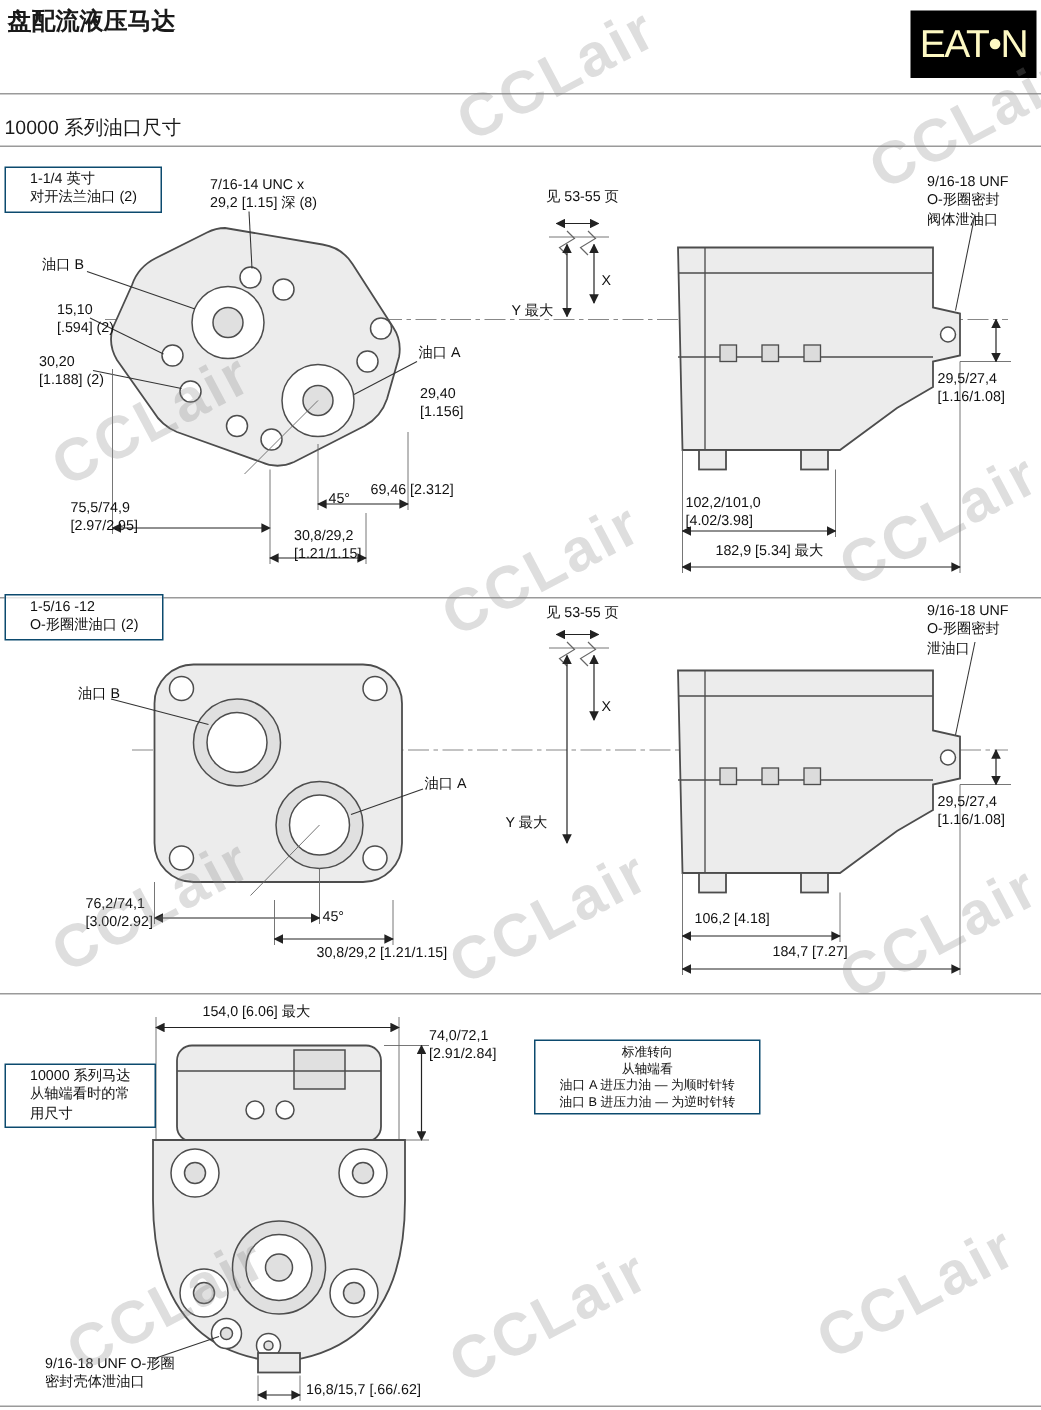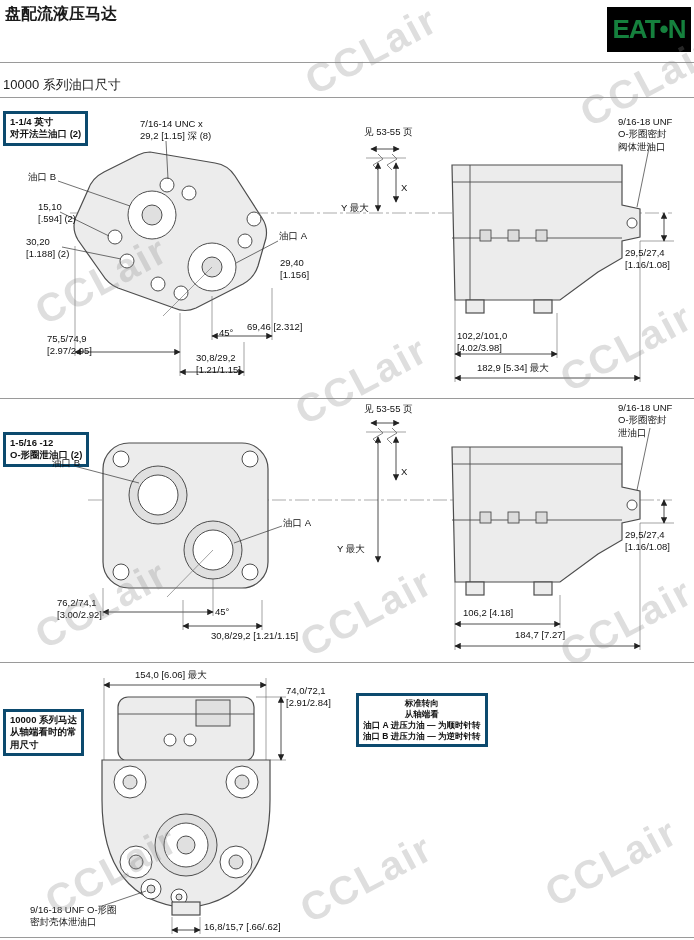--- a/index.html
+++ b/index.html
@@ -5,29 +5,29 @@
   html,body { margin:0; padding:0; }
   body {
     width:694px; height:940px; position:relative; background:#fff;
     font-family:"Liberation Sans","DejaVu Sans",sans-serif;
     overflow:hidden; color:#1a1a1a;
   }
   .title { position:absolute; left:5px; top:4px; font-size:16px; font-weight:bold; }
   .sect-title { position:absolute; left:3px; top:76px; font-size:13px; }
   .logo {
     position:absolute; left:607px; top:7px; width:84px; height:45px;
-    background:#000; color:#15803d; display:flex; align-items:center; justify-content:center;
-    font-weight:bold; font-size:26px; letter-spacing:-1px;
+    background:#000; color:#fef9c3; display:flex; align-items:center; justify-content:center;
+    font-weight:normal; font-size:26px; letter-spacing:-1px;
   }
   .rule { position:absolute; left:0; width:694px; height:1px; background:#9a9a9a; }
   .lbl {
     position:absolute; font-size:9.5px; line-height:1.3; white-space:pre-line;
     color:#111; z-index:3;
   }
-  .box { border:3px solid #0c4a6e; padding:2px 4px; background:rgba(255,255,255,.75);font-weight:bold; }
+  .box { border:1px solid #0c4a6e; padding:2px 16px; background:rgba(255,255,255,.75); }
   .small { font-size:8.5px;text-align:center; }
   .wm {
     position:absolute; font-size:40px; font-weight:bold; letter-spacing:2px;
     color:#8a8a8a; opacity:.28; transform:rotate(-28deg); z-index:6;
     pointer-events:none;
   }
   svg { position:absolute; left:0; top:0; z-index:1; }
   .cl { stroke:#888; stroke-width:.7; stroke-dasharray:14 3 3 3; fill:none; }
   .fill { fill:#ececec; stroke:#4d4d4d; stroke-width:1.2; }
   .fill2 { fill:#e0e0e0; stroke:#4d4d4d; stroke-width:1; }
@@ -250,21 +250,21 @@
 <div class="lbl" style="left:47px;top:333px">75,5/74,9
 [2.97/2.95]</div>
 <div class="lbl" style="left:196px;top:352px">30,8/29,2
 [1.21/1.15]</div>
 <div class="lbl" style="left:625px;top:247px">29,5/27,4
 [1.16/1.08]</div>
 <div class="lbl" style="left:457px;top:330px">102,2/101,0
 [4.02/3.98]</div>
 <div class="lbl" style="left:477px;top:362px">182,9 [5.34] 最大</div>
 
-<div class="lbl box" style="left:3px;top:432px">1-5/16 -12
+<div class="lbl box" style="left:3px;top:396px">1-5/16 -12
 O-形圈泄油口 (2)</div>
 <div class="lbl" style="left:364px;top:403px">见 53-55 页</div>
 <div class="lbl" style="left:618px;top:402px">9/16-18 UNF
 O-形圈密封
 泄油口</div>
 <div class="lbl" style="left:52px;top:457px">油口 B</div>
 <div class="lbl" style="left:283px;top:517px">油口 A</div>
 <div class="lbl" style="left:401px;top:466px">X</div>
 <div class="lbl" style="left:337px;top:543px">Y 最大</div>
 <div class="lbl" style="left:57px;top:597px">76,2/74,1

